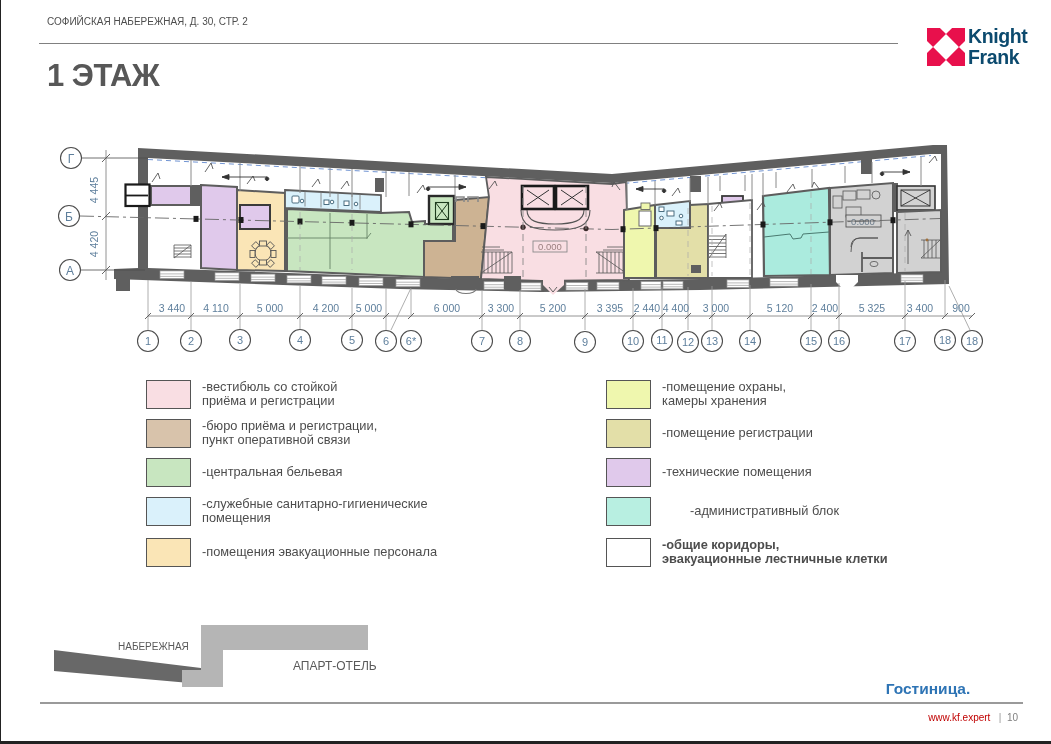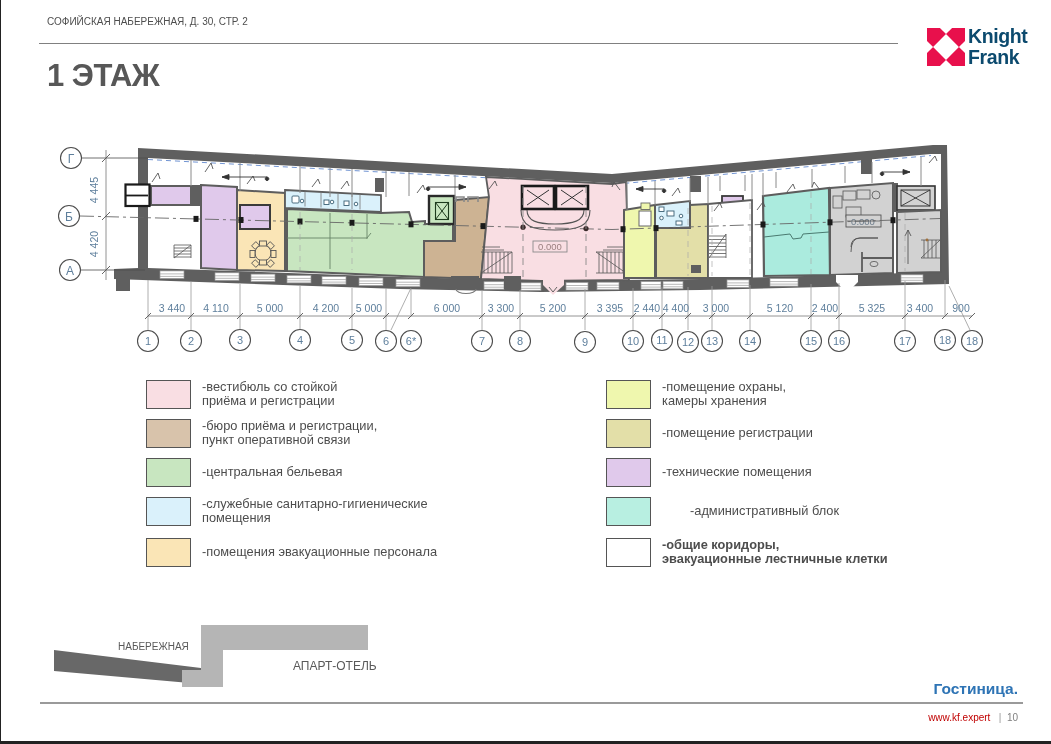--- a/index.html
+++ b/index.html
@@ -422,17 +422,17 @@
   <div class="abs" style="left:662px;top:504px;margin-left:28px;">-административный блок</div>
 
   <div class="abs" style="left:606px;top:538px;width:43px;height:27px;background:#ffffff;border:1px solid #555;"></div>
 
   <div class="abs" style="left:662px;top:538px;font-weight:bold;">-общие коридоры,<br>эвакуационные лестничные клетки</div>
 </div>
 
 <div class="abs" style="left:118px;top:641px;font-size:10px;color:#595959;">НАБЕРЕЖНАЯ</div>
 <div class="abs" style="left:293px;top:659px;font-size:12px;color:#595959;">АПАРТ-ОТЕЛЬ</div>
 
-<div class="abs" style="left:838px;top:680px;width:180px;text-align:right;font-size:15.5px;font-weight:bold;color:#2e74b5;">Гостиница.</div>
+<div class="abs" style="left:838px;top:680px;width:180px;text-align:center;font-size:15.5px;font-weight:bold;color:#2e74b5;">Гостиница.</div>
 
 <div class="abs" style="left:40px;top:702px;width:983px;height:1.6px;background:#9a9a9a;"></div>
 
 <div class="abs" style="left:820px;top:712px;width:198px;text-align:right;font-size:10px;color:#c00000;">www.kf.expert&nbsp;&nbsp; <span style="color:#999;">|</span> &nbsp;<span style="color:#808080;">10</span></div>
 
 </body></html>

